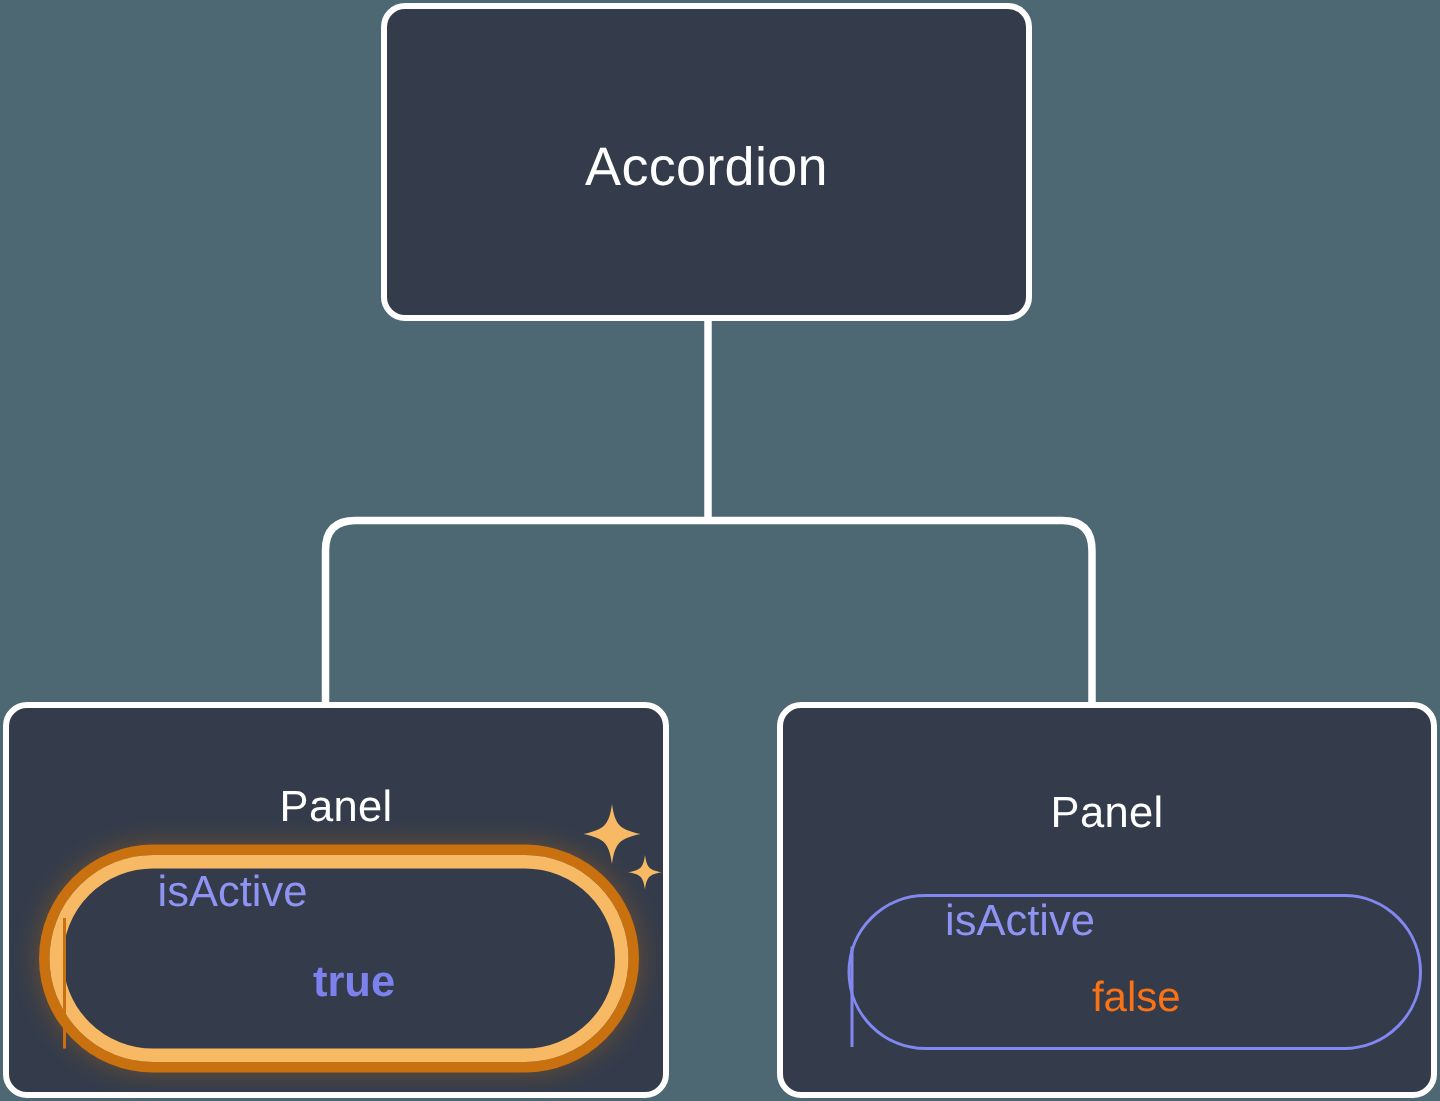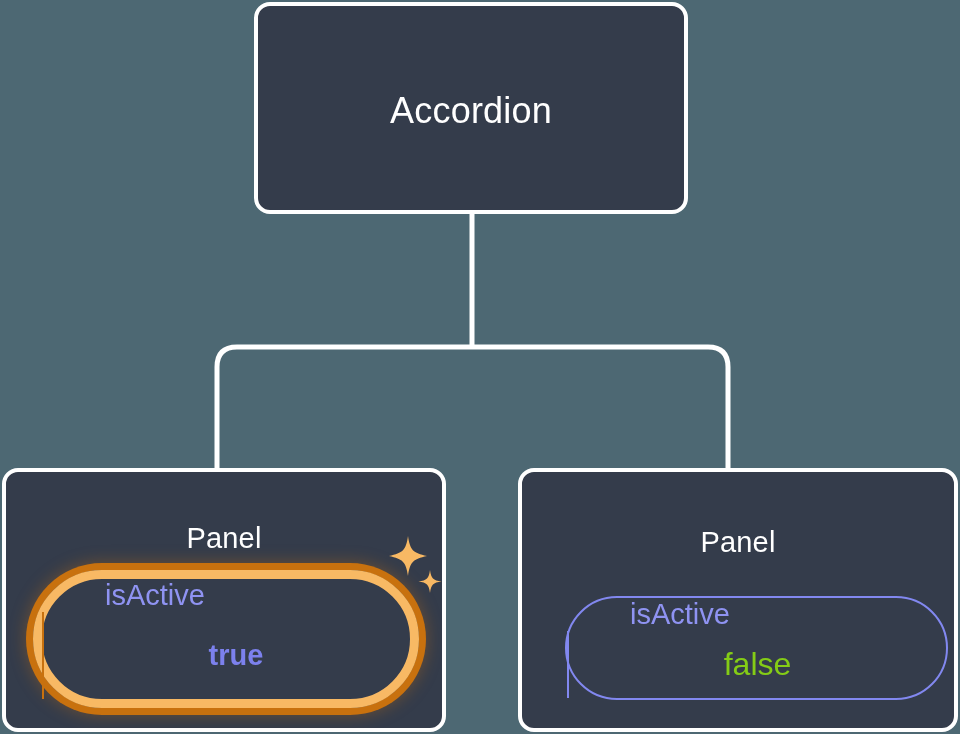--- a/index.html
+++ b/index.html
@@ -112,22 +112,22 @@
   
   .prop-pill.plain {
     border: 2px solid #8288f0;
   }
   .prop-pill.plain .pill-key {
     color: #8f93f2;
     font-size: 29px;
     font-weight: 400;
   }
   .prop-pill.plain .pill-val {
-    color: #84cc16;
-    font-size: 32px;
+    color: #f97316;
+    font-size: 28px;
     font-weight: 400;
     border-left: 2px solid #8288f0;
   }
 
   
   .prop-pill.highlight {
     border: 9px solid #f8b964;
     box-shadow:
       0 0 0 7px #c8710e,
       0 0 16px 8px rgba(200, 113, 14, 0.35);

